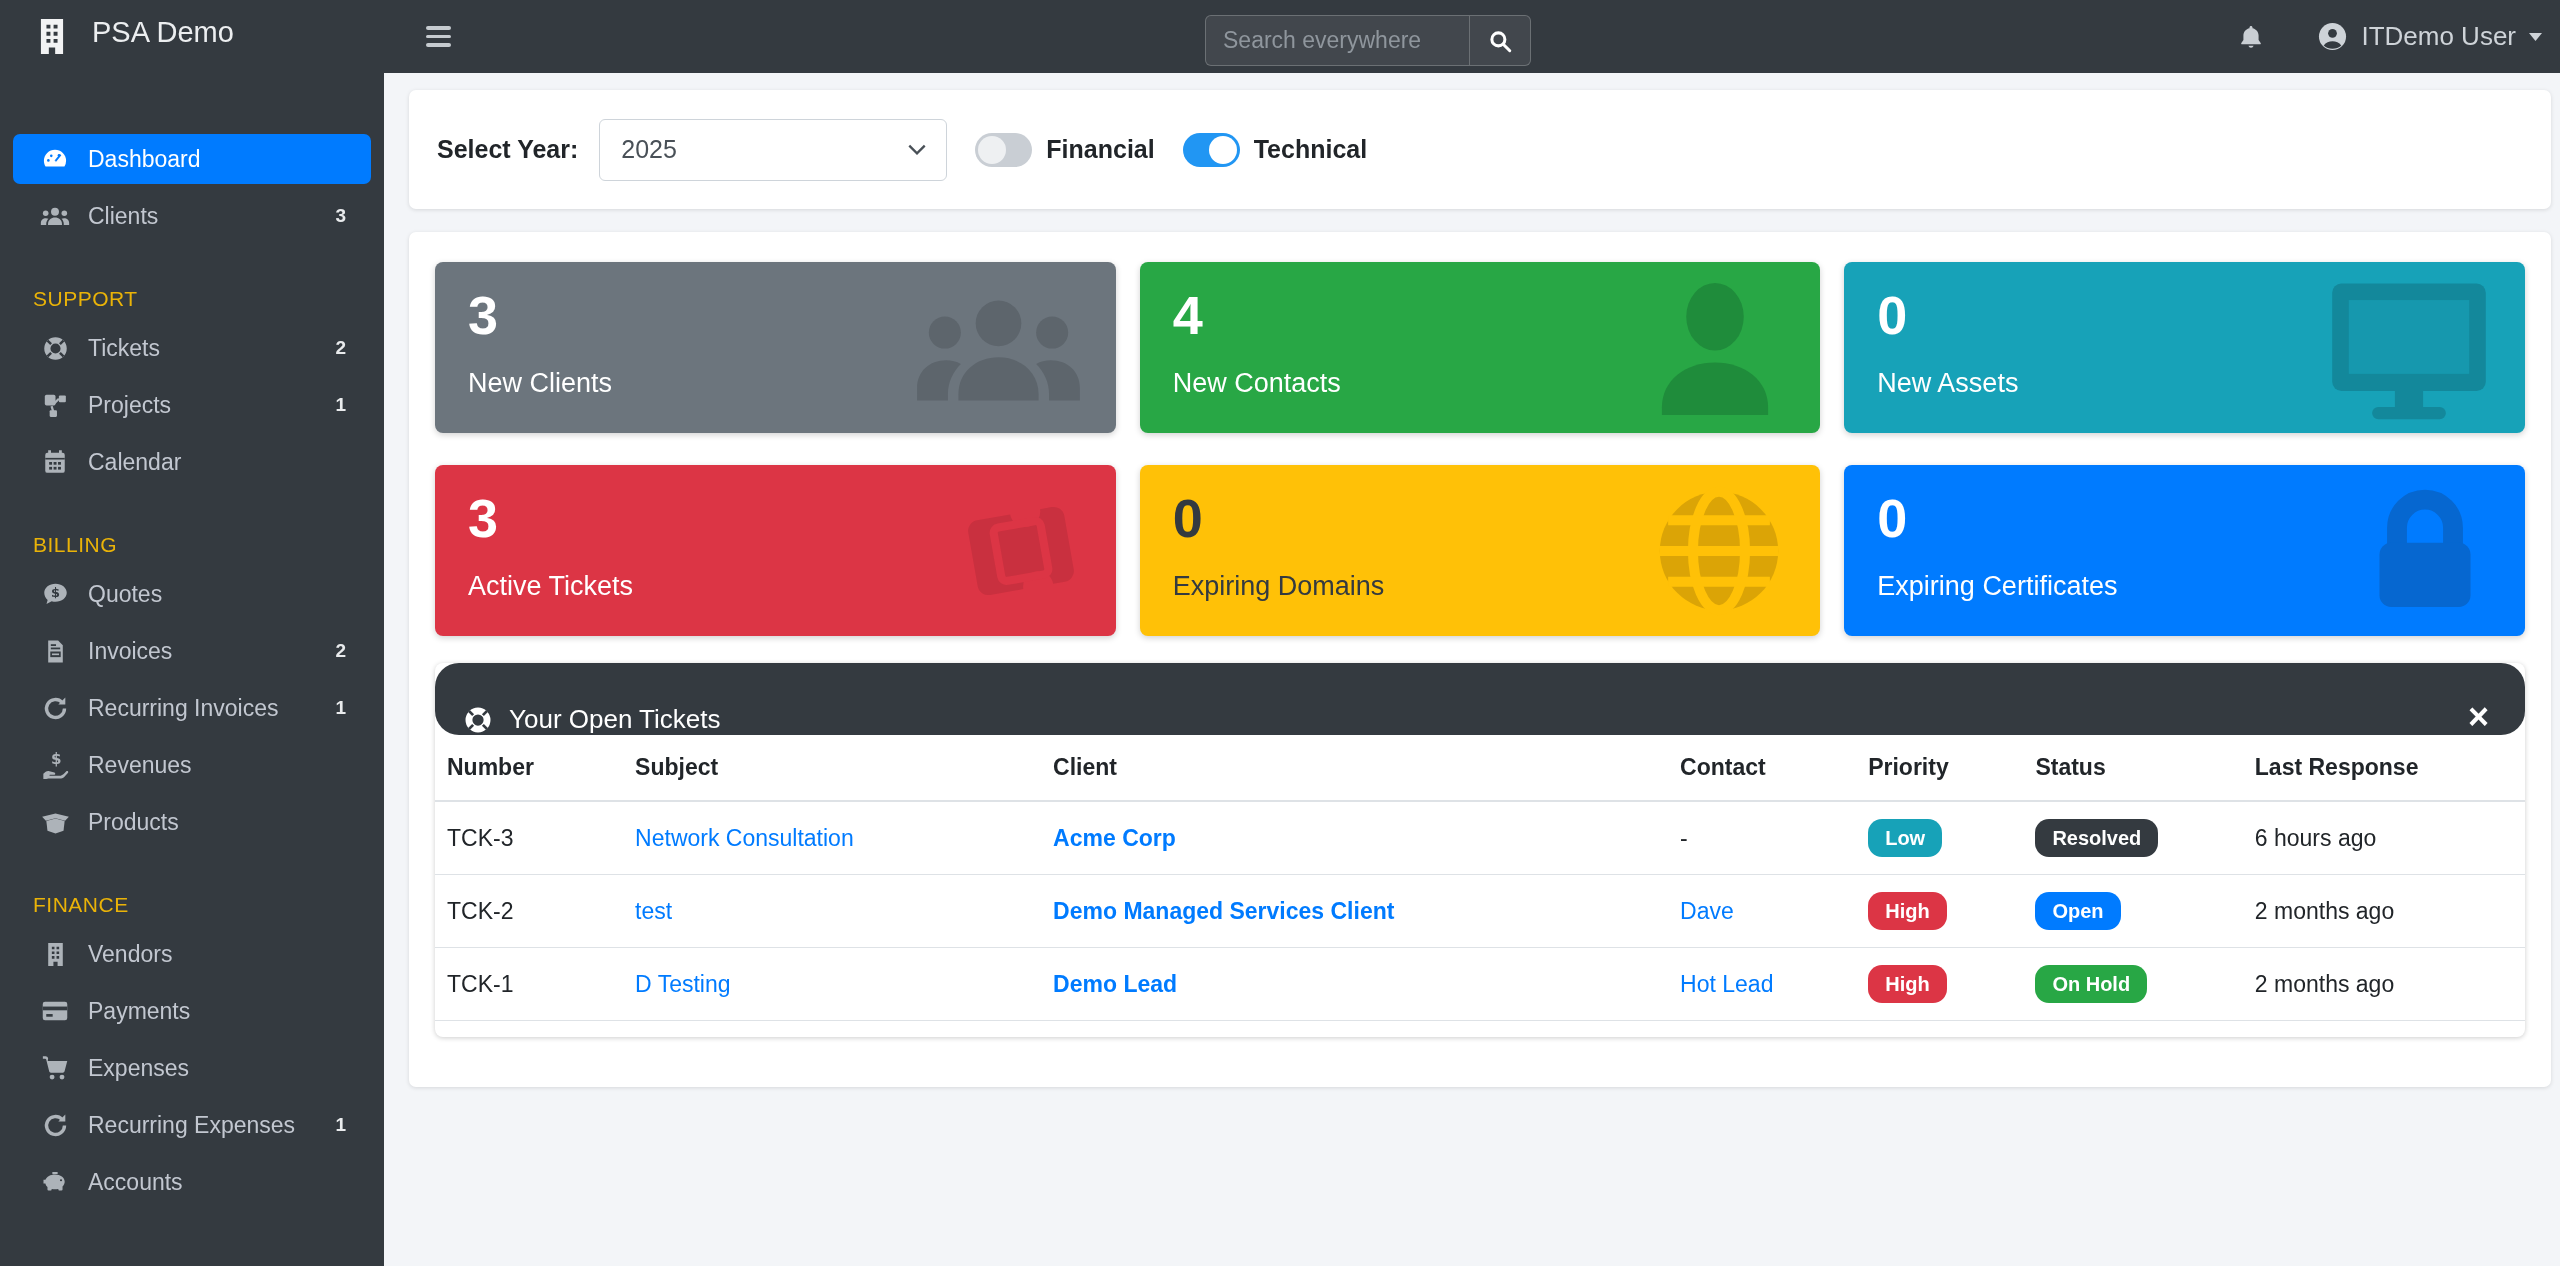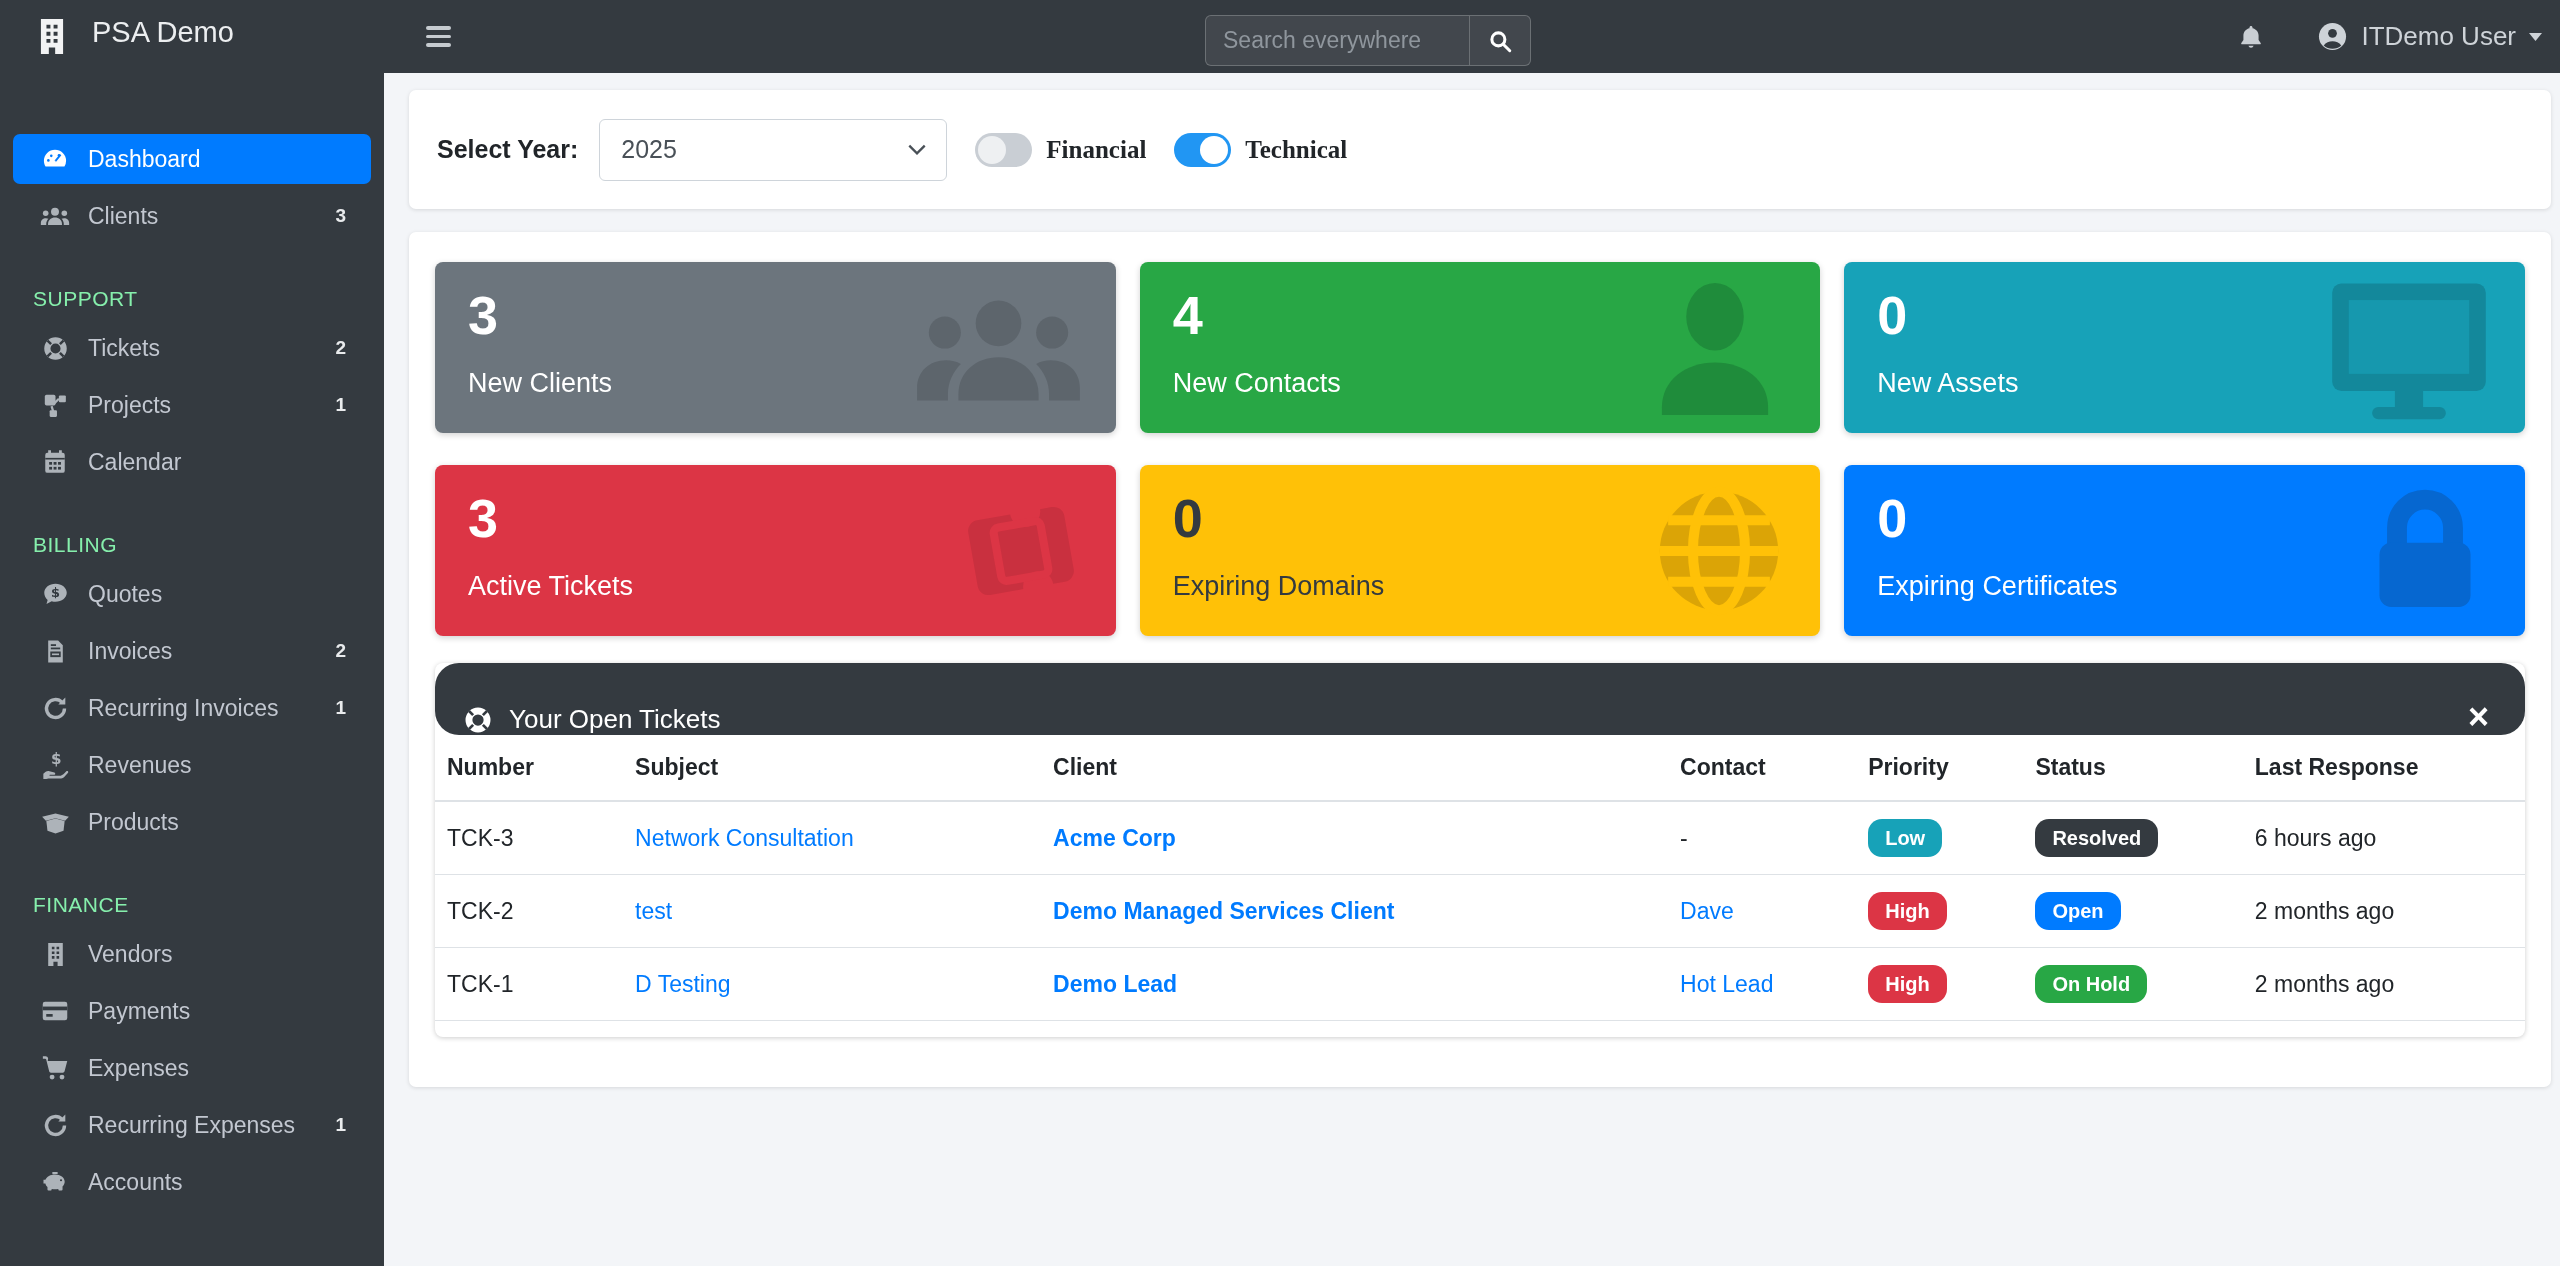--- a/index.html
+++ b/index.html
@@ -24,34 +24,34 @@
   .bell{cursor:pointer;color:#c9ced3;}
   .user-menu{display:flex;align-items:center;gap:13px;font-size:26px;color:#ced3d8;cursor:pointer;}
 
   
   .sidebar{position:absolute;top:73px;left:0;width:384px;height:1193px;background:#343a40;padding-top:40px;overflow:hidden;}
   .nav-item{height:50px;margin:0 13px 7px;border-radius:7px;display:flex;align-items:center;padding:0 25px 0 24px;color:#c2c7d0;font-size:23px;cursor:pointer;}
   .nav-item .nico{width:36px;display:flex;justify-content:center;margin-right:15px;color:#adb3b9;--hole:#343a40;flex:none;}
   .nav-item.active{background:#007bff;color:#fff;margin-top:21px;}
   .nav-item.active .nico{color:#fff;--hole:#007bff;}
   .nav-badge{margin-left:auto;font-size:19px;font-weight:bold;color:#e9ebed;}
-  .nav-section{margin:46px 0 12px;padding:0 33px;color:#86efac;font-size:21px;letter-spacing:.5px;}
+  .nav-section{margin:46px 0 12px;padding:0 33px;color:#eab308;font-size:21px;letter-spacing:.5px;}
 
   
   .main{position:absolute;left:384px;top:73px;width:2176px;height:996px;padding:17px 9px 0 25px;}
   .filter-card{background:#fff;border-radius:7px;height:119px;box-shadow:0 1px 4px rgba(0,0,0,.12);display:flex;align-items:center;padding-left:28px;}
   .fl-label{font-weight:bold;font-size:25px;color:#212529;}
   .select-box{margin-left:21px;width:348px;height:62px;border:1px solid #ced4da;border-radius:6px;display:flex;align-items:center;justify-content:space-between;padding:0 20px 0 21px;font-size:25px;color:#495057;background:#fff;cursor:pointer;}
   .switch{width:57px;height:34px;border-radius:17px;position:relative;margin-left:28px;flex:none;cursor:pointer;}
   .switch .knob{position:absolute;top:3px;width:28px;height:28px;border-radius:50%;}
   .switch.off{background:#c9ced4;}
   .switch.off .knob{left:3px;background:#eef0f2;}
   .switch.on{background:#2196f3;}
   .switch.on .knob{right:3px;background:#fff;}
-  .sw-label{font-weight:bold;font-size:25px;color:#212529;margin-left:14px;font-family:Liberation Serif, serif;}
+  .sw-label{font-weight:bold;font-size:25px;color:#212529;margin-left:14px;}
 
   .big-card{margin-top:23px;background:#fff;border-radius:7px;box-shadow:0 1px 4px rgba(0,0,0,.12);padding:30px 26px 50px;}
   .stat-grid{display:grid;grid-template-columns:repeat(3,1fr);gap:32px 24px;}
   .stat-card{height:171px;border-radius:8px;position:relative;padding:24px 0 0 33px;box-shadow:0 2px 6px rgba(0,0,0,.18);overflow:hidden;color:#fff;}
   .stat-value{font-size:54px;font-weight:bold;line-height:1.1;}
   .stat-label{position:absolute;left:33px;bottom:34px;font-size:27px;}
   .stat-icon{position:absolute;right:30px;top:50%;transform:translateY(-50%);}
 
   .tickets-panel{margin-top:27px;border-radius:8px;box-shadow:0 1px 5px rgba(0,0,0,.2);overflow:hidden;background:#fff;padding-bottom:16px;}
   .tp-header{height:72px;background:#343a40;display:flex;align-items:flex-end;padding:0 36px 0 28px;color:#fff;border-radius:24px;}

